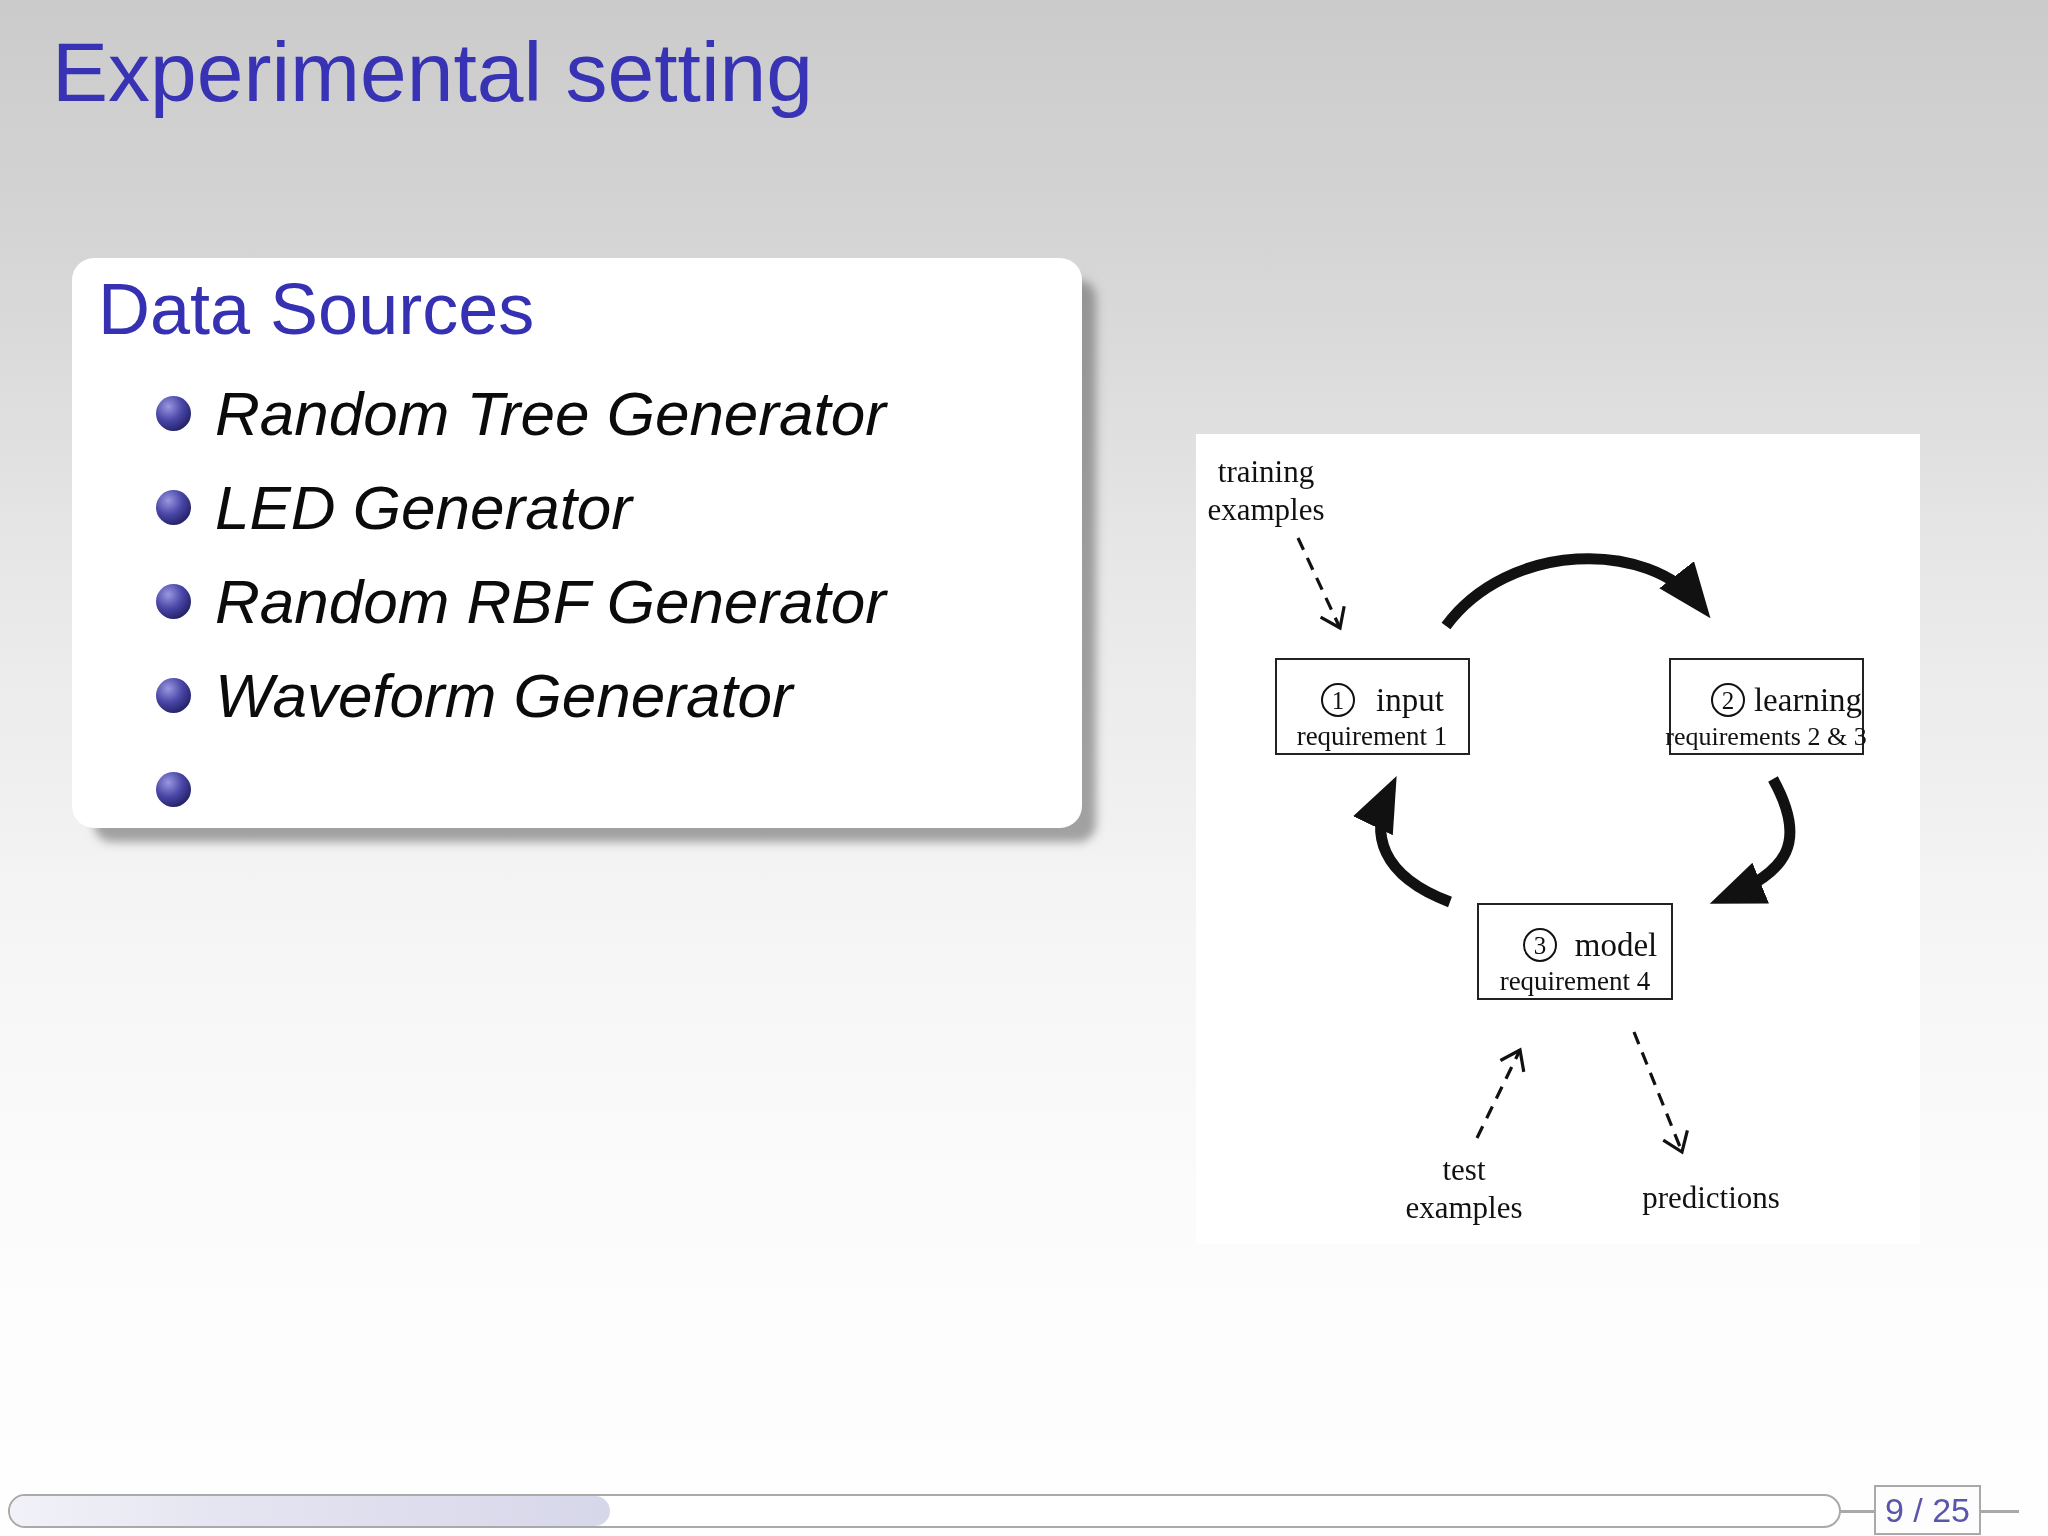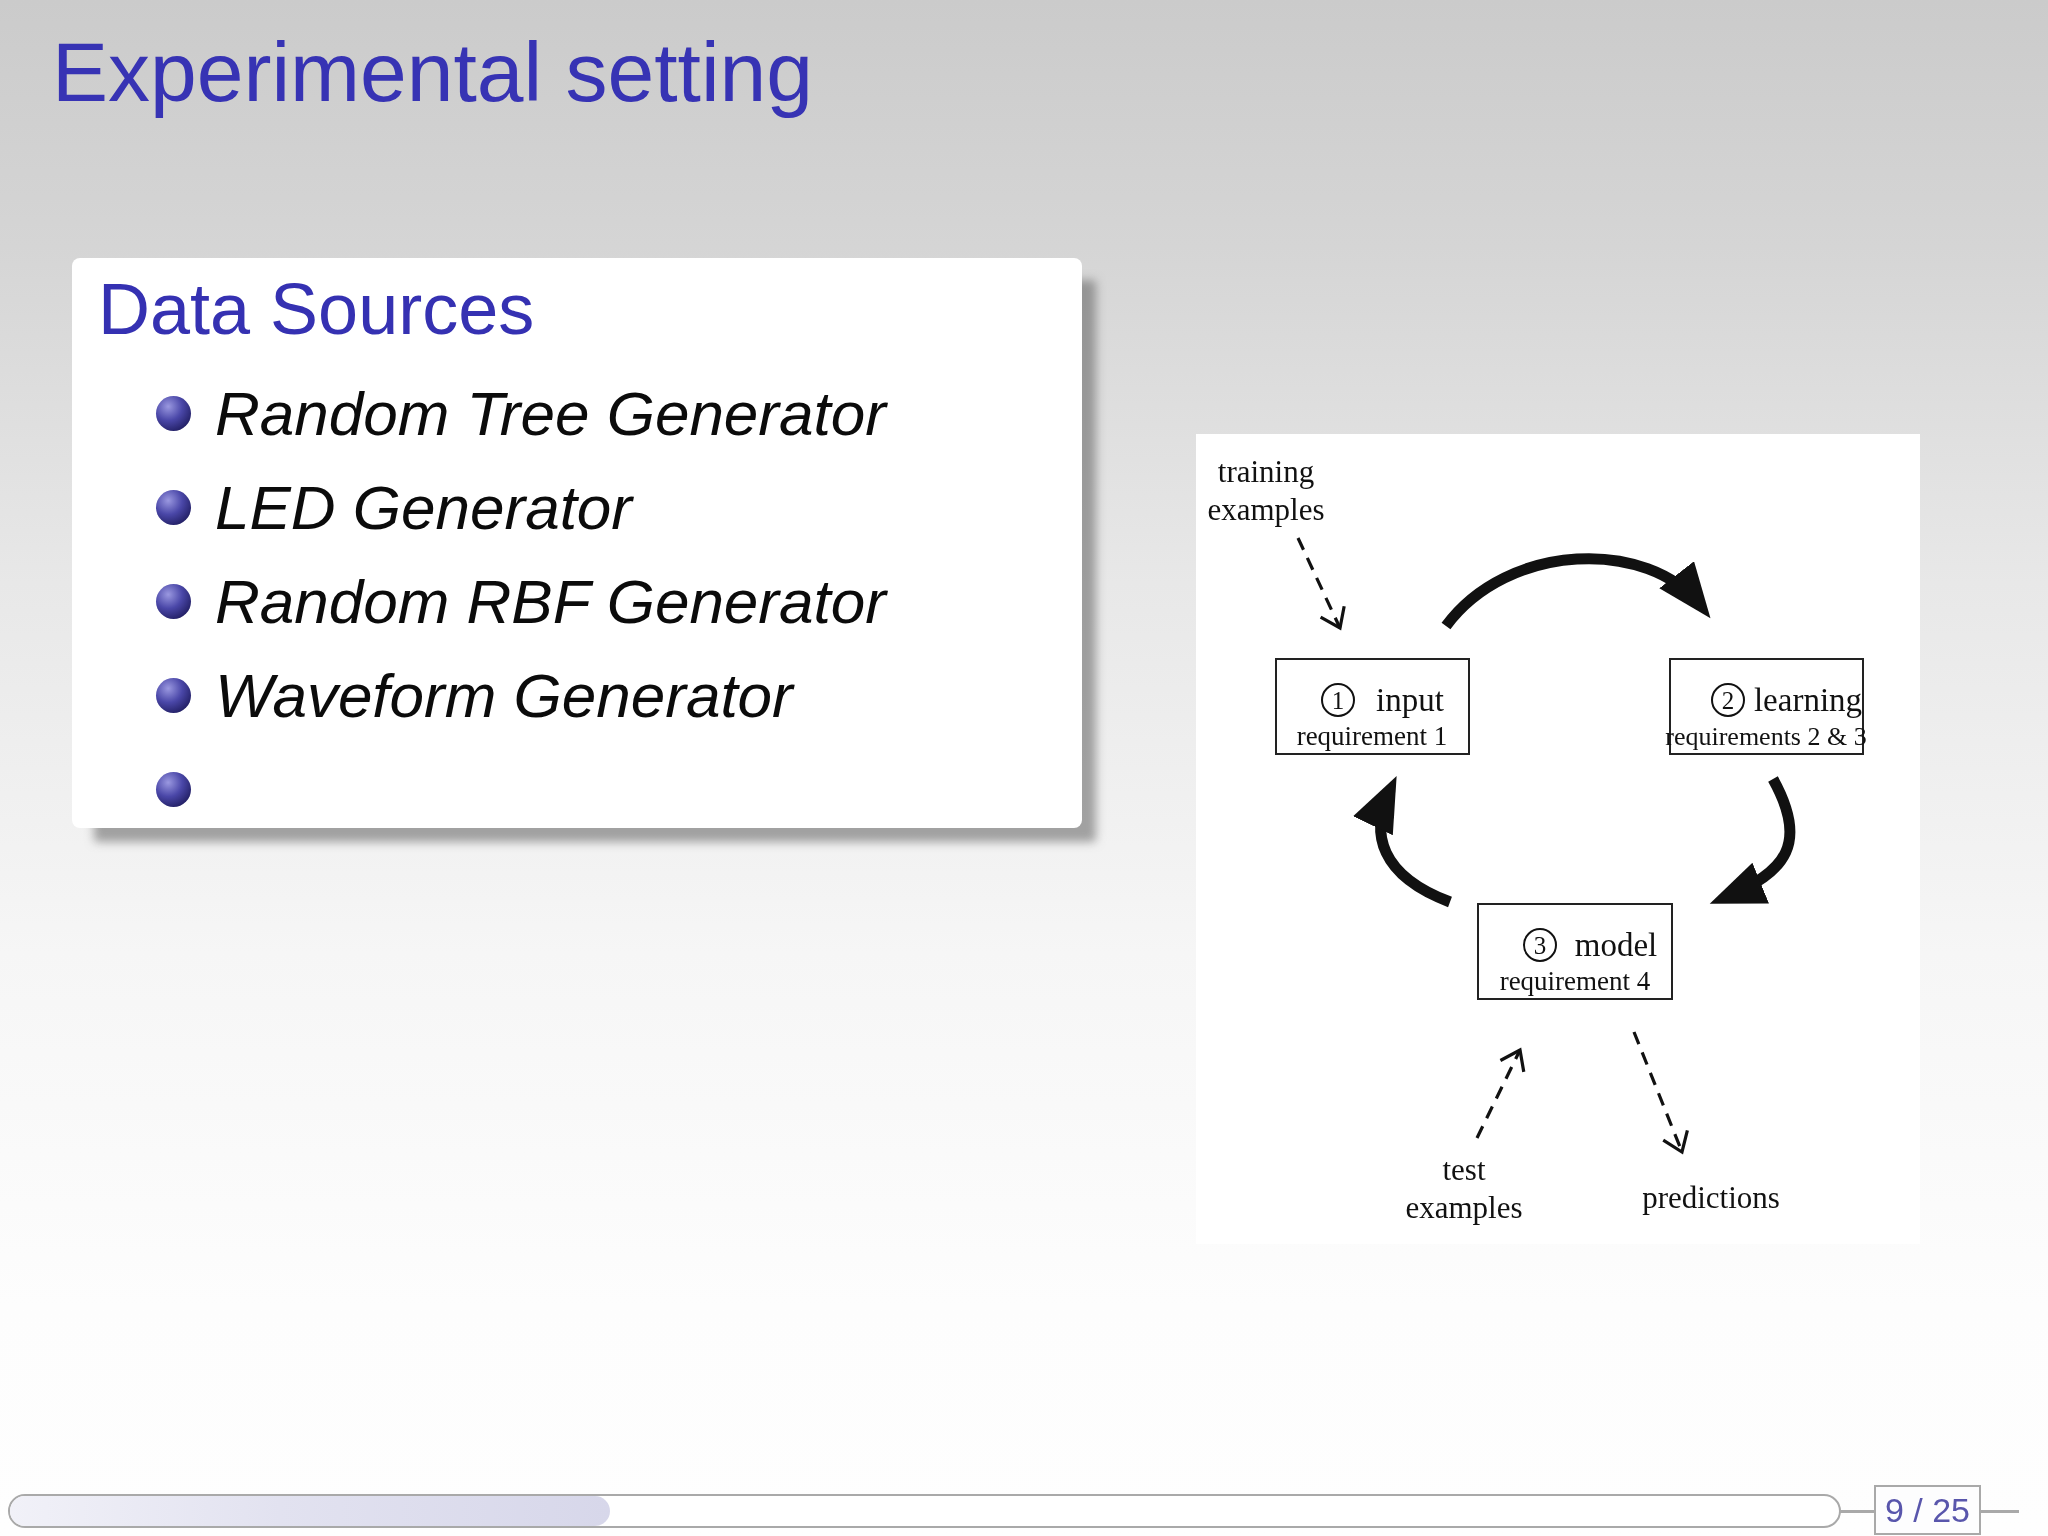--- a/index.html
+++ b/index.html
@@ -13,21 +13,21 @@
     background:linear-gradient(180deg,#cbcbcb 0%,#d5d5d5 16%,#e8e8e8 38%,#f6f6f6 62%,#fdfdfd 85%,#fefefe 100%);
   }
   .slide-title{
     position:absolute;left:52px;top:26px;
     font-size:84px;line-height:1.1;color:#3733b4;letter-spacing:0px;
     white-space:nowrap;
   }
   
   .block{
     position:absolute;left:72px;top:258px;width:1010px;height:570px;
-    background:#ffffff;border-radius:8px;
+    background:#ffffff;border-radius:22px;
     box-shadow:18px 18px 10px -4px rgba(95,95,95,0.55);
   }
   .block-title{
     position:absolute;left:26px;top:10px;
     font-size:72px;color:#3531b2;white-space:nowrap;
   }
   .block-list{
     position:absolute;left:84px;top:108px;right:20px;
   }
   .list-item{

